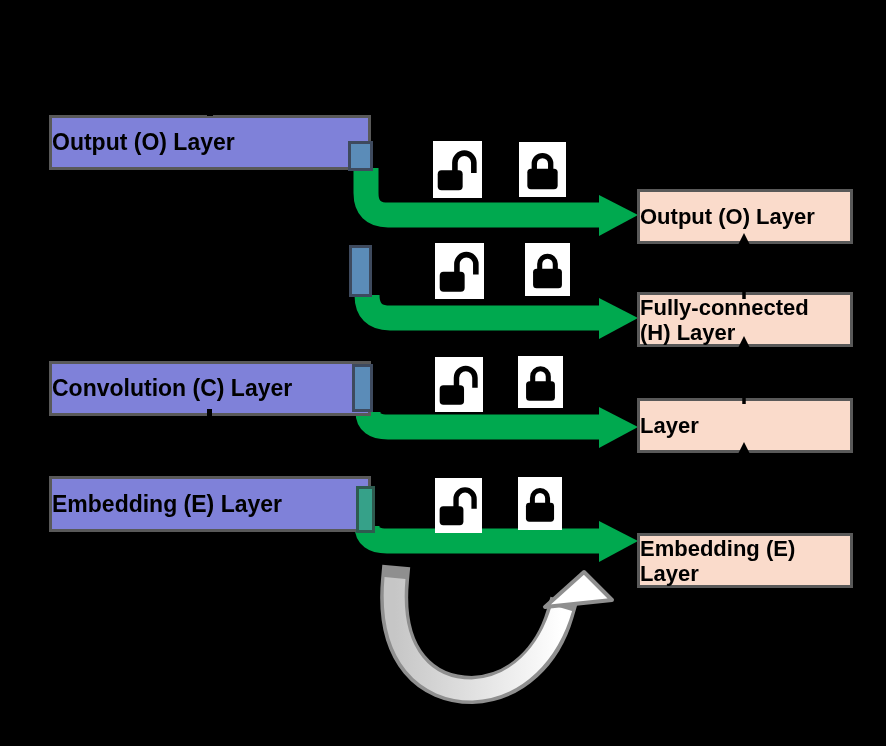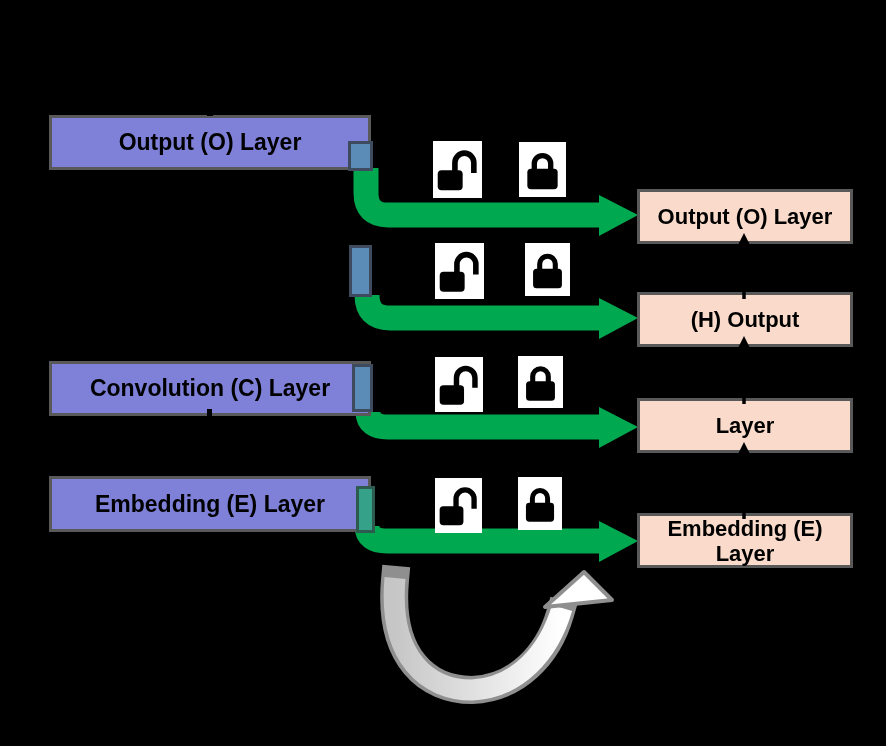--- a/index.html
+++ b/index.html
@@ -5,21 +5,21 @@
   html,body{margin:0;padding:0;background:#000;}
   .stage{
     position:relative;width:886px;height:746px;background:var(--background,#000);
     font-family:"Liberation Sans",sans-serif;overflow:hidden;
   }
   .stage svg.overlay{position:absolute;left:0;top:0;width:886px;height:746px;}
   .layer-back{z-index:1;}
   .layer-front{z-index:4;}
   .box{
     position:absolute;box-sizing:border-box;border:3px solid var(--box-border,#595959);
-    display:flex;flex-direction:column;align-items:center;justify-content:center;
+    display:flex;flex-direction:column;align-items:flex-start;justify-content:center;
     color:var(--text-color,#000);font-weight:bold;text-align:center;z-index:2;
   }
   .src-box{left:49px;width:322px;height:55px;background:var(--source-fill,#7f81d9);font-size:23px;}
   .tgt-box{left:637px;width:216px;height:55px;background:var(--target-fill,#fadbcb);font-size:22px;line-height:25px;}
   .tab{position:absolute;box-sizing:border-box;z-index:3;}
   .tab-blue{background:var(--tab-blue-fill,#5b8cb8);border:3px solid var(--tab-blue-border,#3e4a5e);}
   .tab-teal{background:var(--tab-teal-fill,#36a189);border:3px solid var(--tab-teal-border,#2e5b4f);}
   .icon-box{
     position:absolute;background:var(--icon-bg,#fff);z-index:2;
     display:flex;align-items:center;justify-content:center;padding:3px;box-sizing:border-box;
@@ -89,26 +89,27 @@
   <div class="tab tab-blue" style="left:348px;top:141px;width:25px;height:30px"></div>
   <div class="tab tab-blue" style="left:349px;top:245px;width:23px;height:52px"></div>
   <div class="tab tab-blue" style="left:352px;top:364px;width:21px;height:48px"></div>
   <div class="tab tab-teal" style="left:356px;top:486px;width:19px;height:47px"></div>
 
   <div class="box tgt-box" style="top:189px">
     <span>Output (O) Layer</span>
     <span></span>
   </div>
   <div class="box tgt-box" style="top:292px">
-    <span>(H) Output</span>
+    <span>Fully-connected</span>
+    <span>(H) Layer</span>
   </div>
   <div class="box tgt-box" style="top:398px">
     <span>Layer</span>
   </div>
-  <div class="box tgt-box" style="top:513px">
+  <div class="box tgt-box" style="top:533px">
     <span>Embedding (E)</span>
     <span>Layer</span>
   </div>
 
   <div class="icon-box" style="left:433px;top:141px;width:49px;height:57px">
     <svg viewBox="0 0 100 112">
         <path class="padlock" d="M 44 62 L 44 40 A 22 22 0 0 1 88 40 L 88 64"></path>
         <rect class="padbody" x="4" y="58" width="58" height="46" rx="9"></rect>
       </svg>
   </div>

